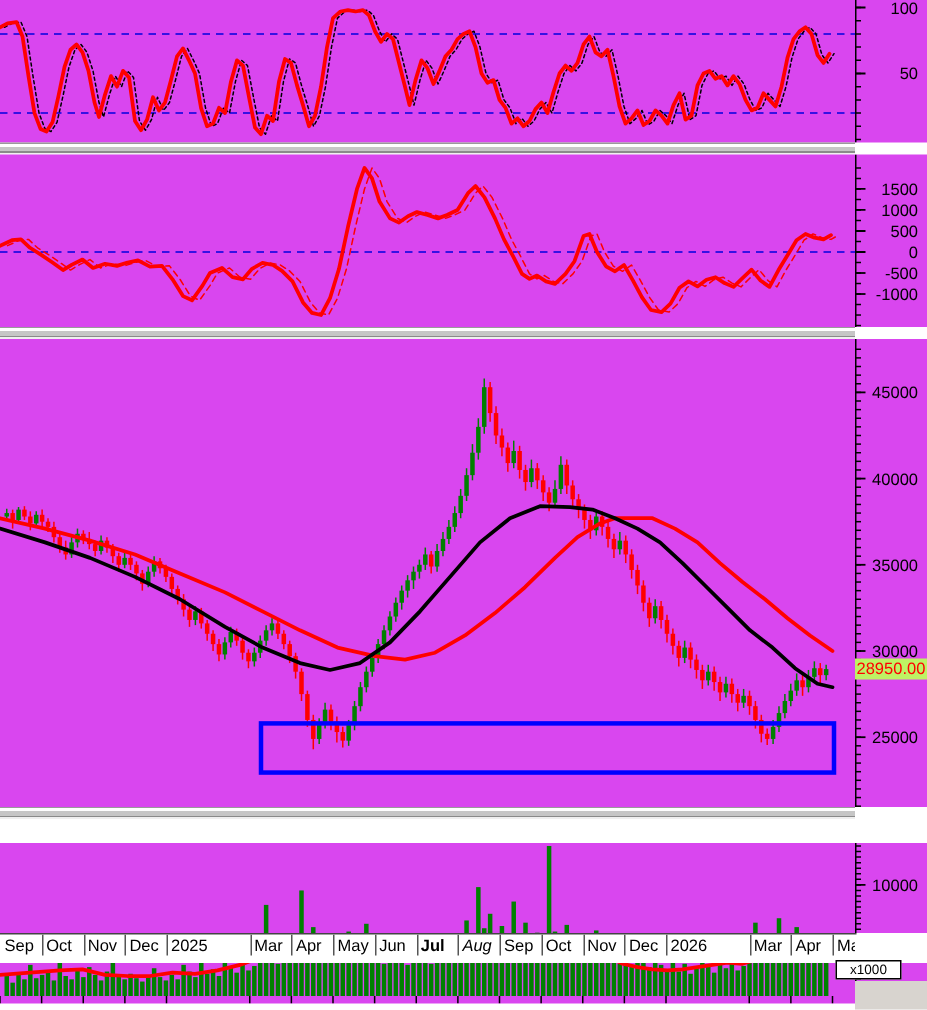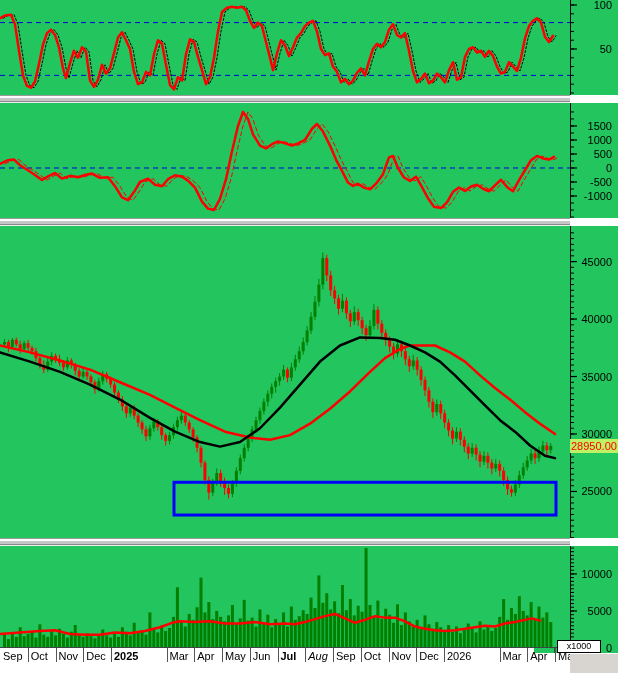--- a/index.html
+++ b/index.html
@@ -1,32 +1,32 @@
 <!DOCTYPE html>
 <html><head>
 <meta charset="utf-8">
 <style>
   html,body{margin:0;padding:0;}
   body{
     width:618px;height:673px;position:relative;background:#ffffff;
     font-family:"Liberation Sans",sans-serif;overflow:hidden;
   }
-  .panel{position:absolute;left:0;width:618px;background:#22c55e;}
+  .panel{position:absolute;left:0;width:618px;background:#d946ef;}
   #p0{top:0;height:95px;}
   #p1{top:103px;height:115px;}
   #p2{top:226px;height:312px;text-align:right;}
-  #p3{top:546px;height:107px;}
+  #p3{top:562px;height:107px;}
   .splitter{
     position:absolute;left:0;width:570px;height:8px;
     background:linear-gradient(#9a9a9a 0 1px,#ffffff 1px 3px,#c6c6c6 3px 6px,#8a8a8a 6px 7px,#efefef 7px 8px);
   }
   #sp0{top:95px;} #sp1{top:218px;} #sp2{top:538px;}
   svg{display:block;}
   svg text{font-family:"Liberation Sans",sans-serif;fill:#000000;}
-  #xstrip{position:absolute;left:0;top:647px;width:534px;height:20px;background:#ffffff;}
+  #xstrip{position:absolute;left:0;top:622px;width:618px;height:20px;background:#ffffff;}
   #xline{position:absolute;left:0;top:0;width:571px;height:1px;background:#444444;}
   #xinner{position:absolute;left:0;top:1px;width:570px;height:19px;overflow:hidden;}
   .xsep{position:absolute;top:0;width:1px;height:14px;background:#555555;}
   .xlab{position:absolute;top:2px;font-size:11px;color:#000000;white-space:nowrap;}
   #price-tag{
     position:absolute;left:570px;top:439px;width:48px;height:14px;
     background:#bef264;color:#FF0000;font-size:11px;line-height:14px;
     padding-left:1px;box-sizing:border-box;z-index:5;white-space:nowrap;overflow:hidden;
   }
   #vol-unit{
@@ -662,21 +662,21 @@
   <div id="xline"></div>
   <div id="xinner">
       <div class="xlab" style="left: 3px;">Sep</div>
       <div class="xsep" style="left: 27.75px;"></div>
       <div class="xlab" style="left: 30.75px;">Oct</div>
       <div class="xsep" style="left: 55.5px;"></div>
       <div class="xlab" style="left: 58.5px;">Nov</div>
       <div class="xsep" style="left: 83.25px;"></div>
       <div class="xlab" style="left: 86.25px;">Dec</div>
       <div class="xsep" style="left: 111px;"></div>
-      <div class="xlab" style="left: 114px; font-weight: bold;">2025</div>
+      <div class="xlab" style="left: 114px;">2025</div>
       <div class="xsep" style="left: 166.5px;"></div>
       <div class="xlab" style="left: 169.5px;">Mar</div>
       <div class="xsep" style="left: 194.25px;"></div>
       <div class="xlab" style="left: 197.25px;">Apr</div>
       <div class="xsep" style="left: 222px;"></div>
       <div class="xlab" style="left: 225px;">May</div>
       <div class="xsep" style="left: 249.75px;"></div>
       <div class="xlab" style="left: 252.75px;">Jun</div>
       <div class="xsep" style="left: 277.5px;"></div>
       <div class="xlab" style="left: 280.5px; font-weight: bold;">Jul</div>

